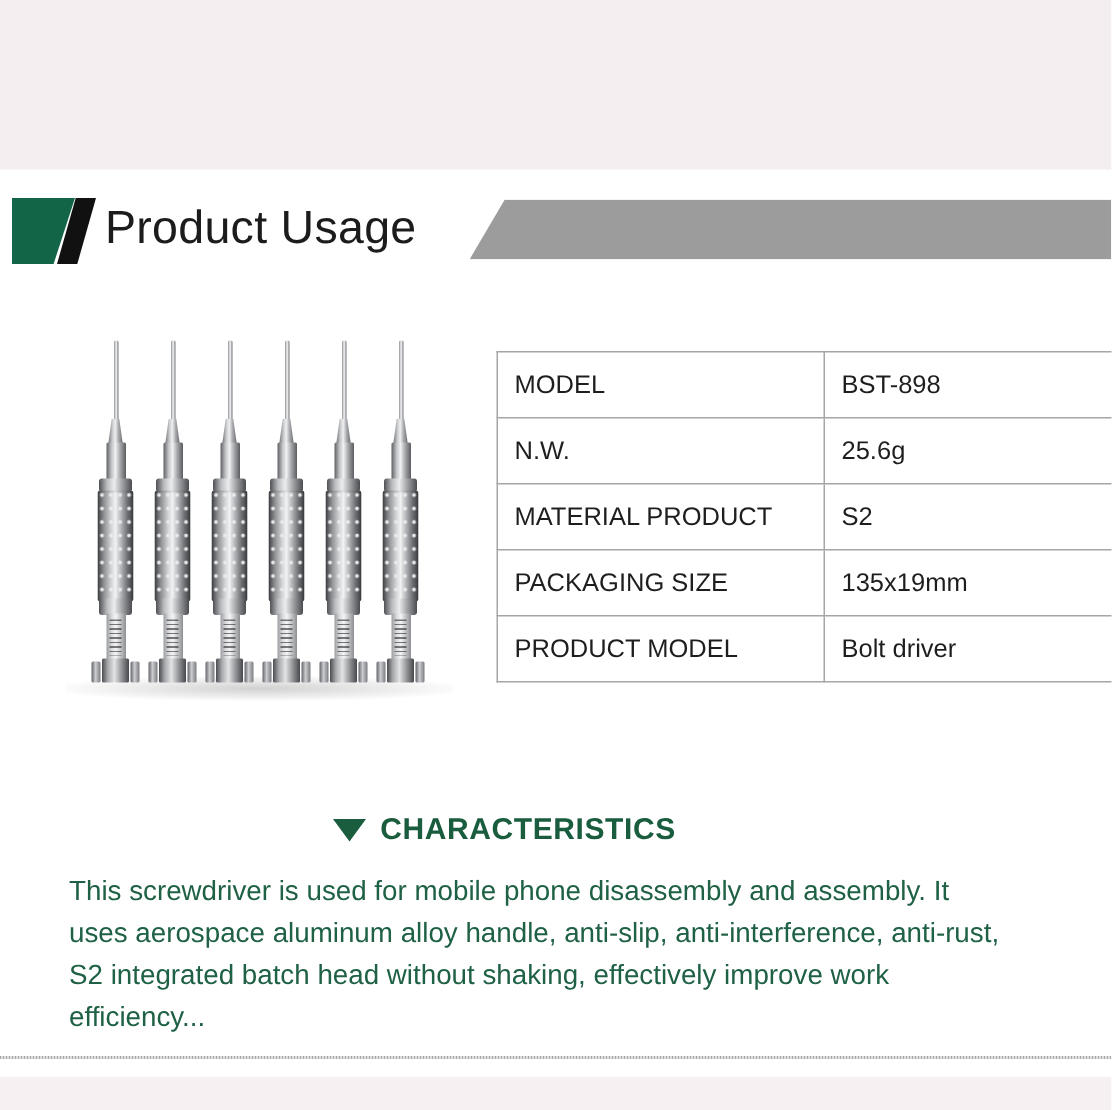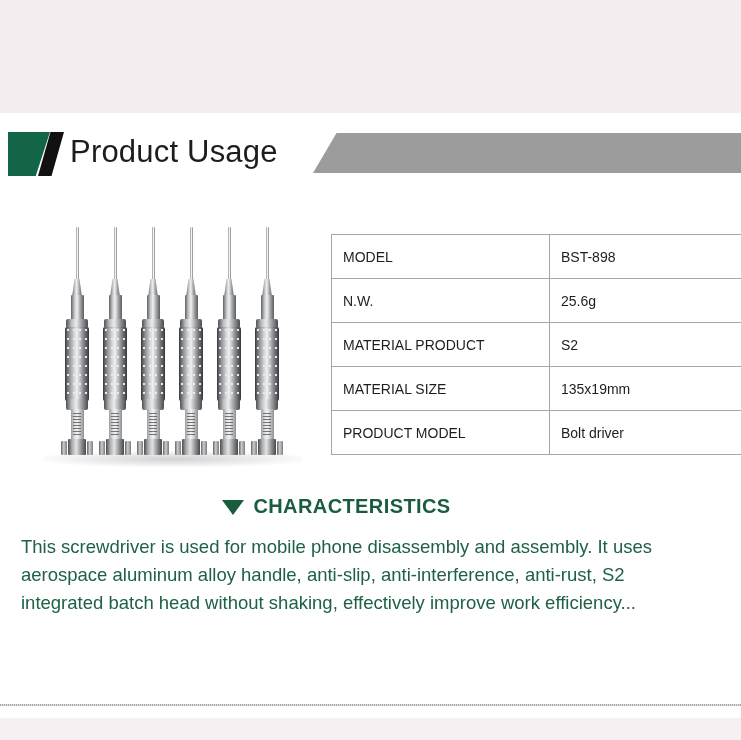--- a/index.html
+++ b/index.html
@@ -228,32 +228,32 @@
     position: absolute;
     left: 331px; top: 234px;
     width: 401px;
     border-collapse: collapse;
     table-layout: fixed;
   }
   .spec-table td {
     border: 1px solid #a6a6a6;
     height: 43px;
     padding: 0 0 0 11px;
-    font-size: 14px;
+    font-size: 17px;
     color: #1e1e1e;
     vertical-align: middle;
     white-space: nowrap;
   }
   .spec-table td.key { width: 206px; }
   .spec-table td.val { width: 195px; }
 
   
   .characteristics {
     position: absolute;
-    left: 0; top: 493px;
+    left: 0; top: 540px;
     width: 673px;
   }
   .char-heading {
     text-align: center;
     color: #1a5c3e;
     font-size: 20px;
     font-weight: bold;
     letter-spacing: .4px;
     line-height: 26px;
   }
@@ -261,21 +261,21 @@
     display: inline-block;
     width: 0; height: 0;
     border-left: 11px solid transparent;
     border-right: 11px solid transparent;
     border-top: 15px solid #1a5c3e;
     vertical-align: -2px;
     margin-right: 9px;
   }
   .char-body {
     margin: 14px 0 0 0;
-    padding: 0 6px 0 21px;
+    padding: 0 6px 0 46px;
     color: #1f6145;
     font-size: 18.5px;
     line-height: 28px;
     text-align: left;
   }
 </style>
 </head>
 <body>
 
 <div class="band-top"></div>
@@ -379,21 +379,21 @@
     </tr>
     <tr>
       <td class="key">N.W.</td>
       <td class="val">25.6g</td>
     </tr>
     <tr>
       <td class="key">MATERIAL PRODUCT</td>
       <td class="val">S2</td>
     </tr>
     <tr>
-      <td class="key">MATERIAL SIZE</td>
+      <td class="key">PACKAGING SIZE</td>
       <td class="val">135x19mm</td>
     </tr>
     <tr>
       <td class="key">PRODUCT MODEL</td>
       <td class="val">Bolt driver</td>
     </tr>
   </tbody>
 </table>
 
 <div class="characteristics">

